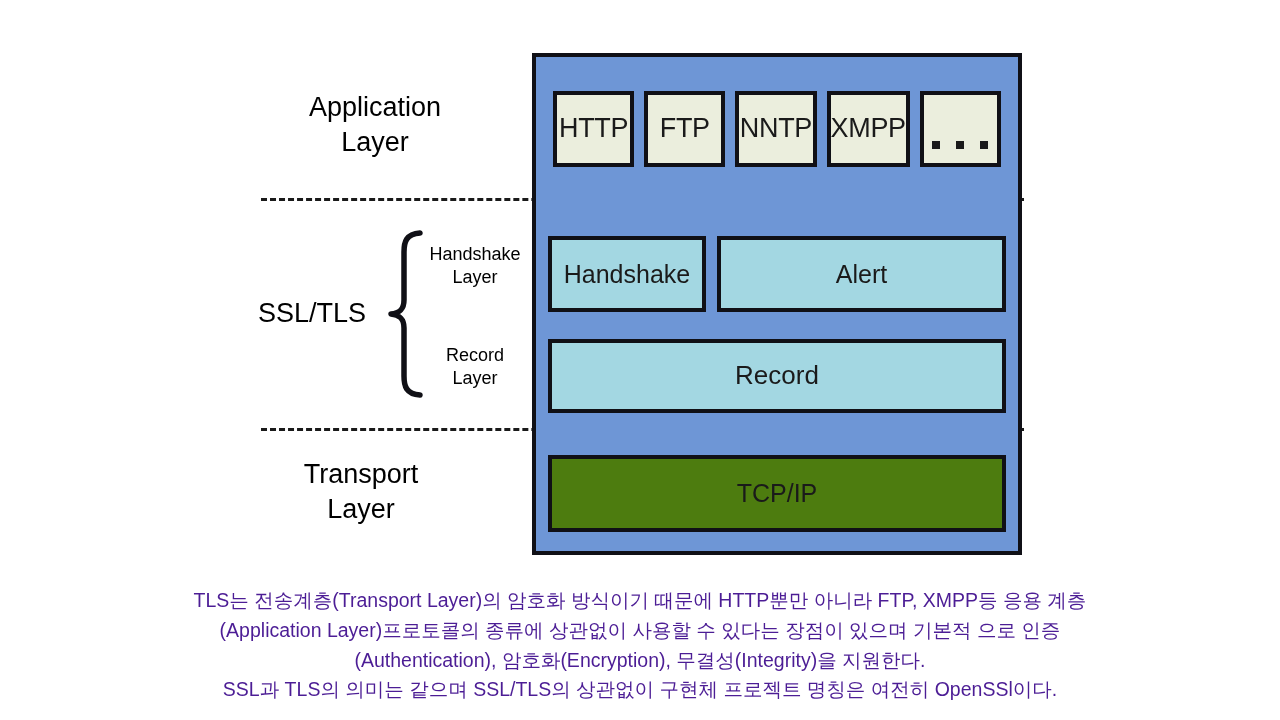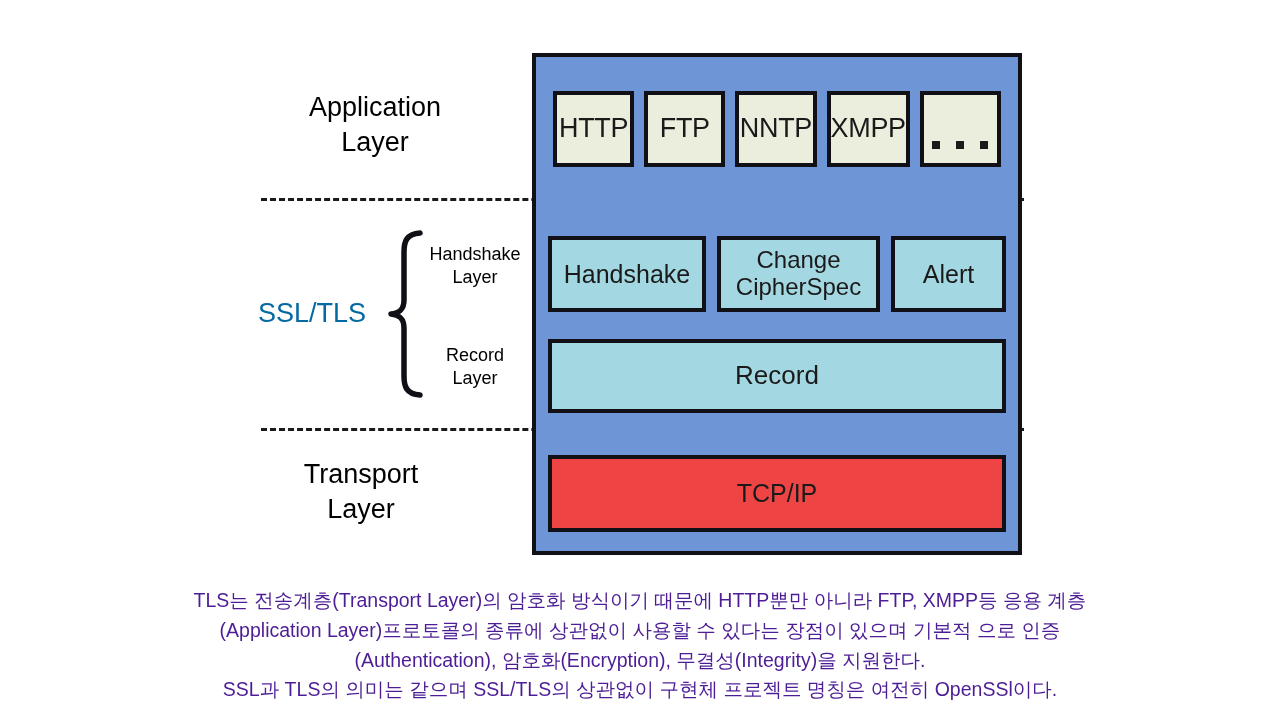--- a/index.html
+++ b/index.html
@@ -35,21 +35,21 @@
   #app-layer-label { left: 236px; top: 90px;  width: 278px; }
   #transport-layer-label { left: 236px; top: 457px; width: 250px; }
 
   #ssltls-label {
     position: absolute;
     left: 232px;
     top: 298px;
     width: 160px;
     text-align: center;
     font-size: 27px;
-    color: #0369a1;
+    color: #000000;
   }
 
   .sub-label {
     position: absolute;
     text-align: center;
     font-size: 18px;
     line-height: 1.3;
     color: #000;
     white-space: pre-line;
   }
@@ -174,21 +174,21 @@
   
   #transport-row {
     top: 398px;
     height: 77px;
     padding: 0 12px;
     box-sizing: border-box;
   }
   #box-tcpip {
     width: 100%;
     height: 100%;
-    background: #ef4444;
+    background: #4d7c0f;
     border: 4px solid #101016;
     box-sizing: border-box;
     display: flex;
     align-items: center;
     justify-content: center;
     font-size: 25px;
     color: #1a1a1a;
   }
 
   
@@ -241,22 +241,20 @@
         <span class="dots-wrap">
           <span class="dot"></span>
           <span class="dot"></span>
           <span class="dot"></span>
         </span>
       </div>
     </div>
 
     <div class="band" id="handshake-row">
       <div class="tls-box" id="box-handshake">Handshake</div>
-      <div class="tls-box" id="box-changecipherspec">Change
-CipherSpec</div>
       <div class="tls-box" id="box-alert">Alert</div>
     </div>
 
     <div class="band" id="record-row">
       <div class="tls-box" id="box-record">Record</div>
     </div>
 
     <div class="band" id="transport-row">
       <div id="box-tcpip">TCP/IP</div>
     </div>

